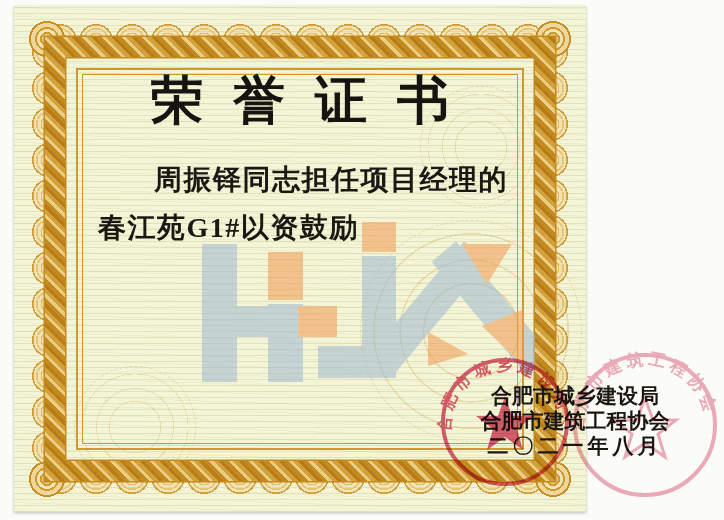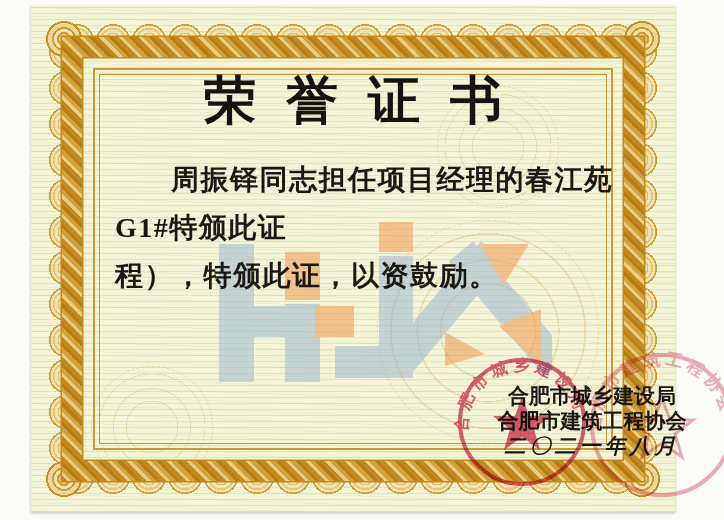--- a/index.html
+++ b/index.html
@@ -3,21 +3,21 @@
 <meta charset="utf-8">
 <style>
   html,body{margin:0;padding:0;}
   body{
     width:724px;height:520px;position:relative;overflow:hidden;
     background:#fbfbf8;
     font-family:"Liberation Serif","DejaVu Serif",serif;
   }
   
   .cert{
-    position:absolute;left:31px;top:6px;width:644px;height:506px;
+    position:absolute;left:14px;top:6px;width:572px;height:506px;
     background-color:#f4f4d6;
     background-image:
       repeating-linear-gradient(0deg, rgba(173,182,122,.28) 0 1px, transparent 1px 6px),
       repeating-linear-gradient(2deg, rgba(190,196,140,.14) 0 1px, transparent 1px 9px);
     box-shadow:0 1px 3px rgba(0,0,0,.25);
   }
   
   .sc{position:absolute;}
   .sc-t,.sc-b{left:28px;right:28px;height:32px;background-size:36px 32px;background-repeat:repeat-x;}
   .sc-l,.sc-r{top:28px;bottom:28px;width:32px;background-size:32px 36px;background-repeat:repeat-y;}
@@ -59,21 +59,21 @@
   .body-text{
     position:absolute;top:150px;left:84px;right:58px;
     font-size:28px;font-weight:bold;color:#1b1713;
     line-height:48px;letter-spacing:1.5px;text-align:left;
   }
   .body-text .ln.indent{text-indent:2em;}
   .sig{
     position:absolute;top:378px;left:416px;width:290px;text-align:center;
     font-size:21px;font-weight:bold;color:#1b1713;line-height:25px;
   }
-  .sig .date{letter-spacing:4px;margin-top:0px;font-style:italic;}
+  .sig .date{letter-spacing:4px;margin-top:0px;}
   
   .seal{position:absolute;mix-blend-mode:multiply;}
   .seal1{left:421px;top:346px;opacity:.88;}
   .seal2{left:552px;top:340px;opacity:.46;}
   .wm{position:absolute;left:176px;top:208px;opacity:.55;pointer-events:none;}
 </style>
 </head>
 <body>
 
 <div class="cert">
@@ -111,22 +111,21 @@
       <rect x="172" y="8" width="34" height="30"></rect>
       <polygon points="272,30 322,30 297,70"></polygon>
       <polygon points="238,118 278,140 238,152"></polygon>
       <polygon points="292,112 334,95 334,152"></polygon>
     </g>
   </svg>
 
   <div class="title">荣誉证书</div>
 
   <div class="body-text">
-    <div class="ln indent">周振铎同志担任项目经理的春江苑G1#特颁此证</div>
-    <div class="ln">程），特颁此证，以资鼓励。</div>
+    <div class="ln indent">周振铎同志担任项目经理的春江苑G1#以资鼓励</div>
   </div>
 
   <div class="sig">
     <div>合肥市城乡建设局</div>
     <div>合肥市建筑工程协会</div>
     <div class="date">二〇二一年八月</div>
   </div>
 
   <svg class="seal seal2" width="158" height="158" viewBox="0 0 158 158">
     <defs>

